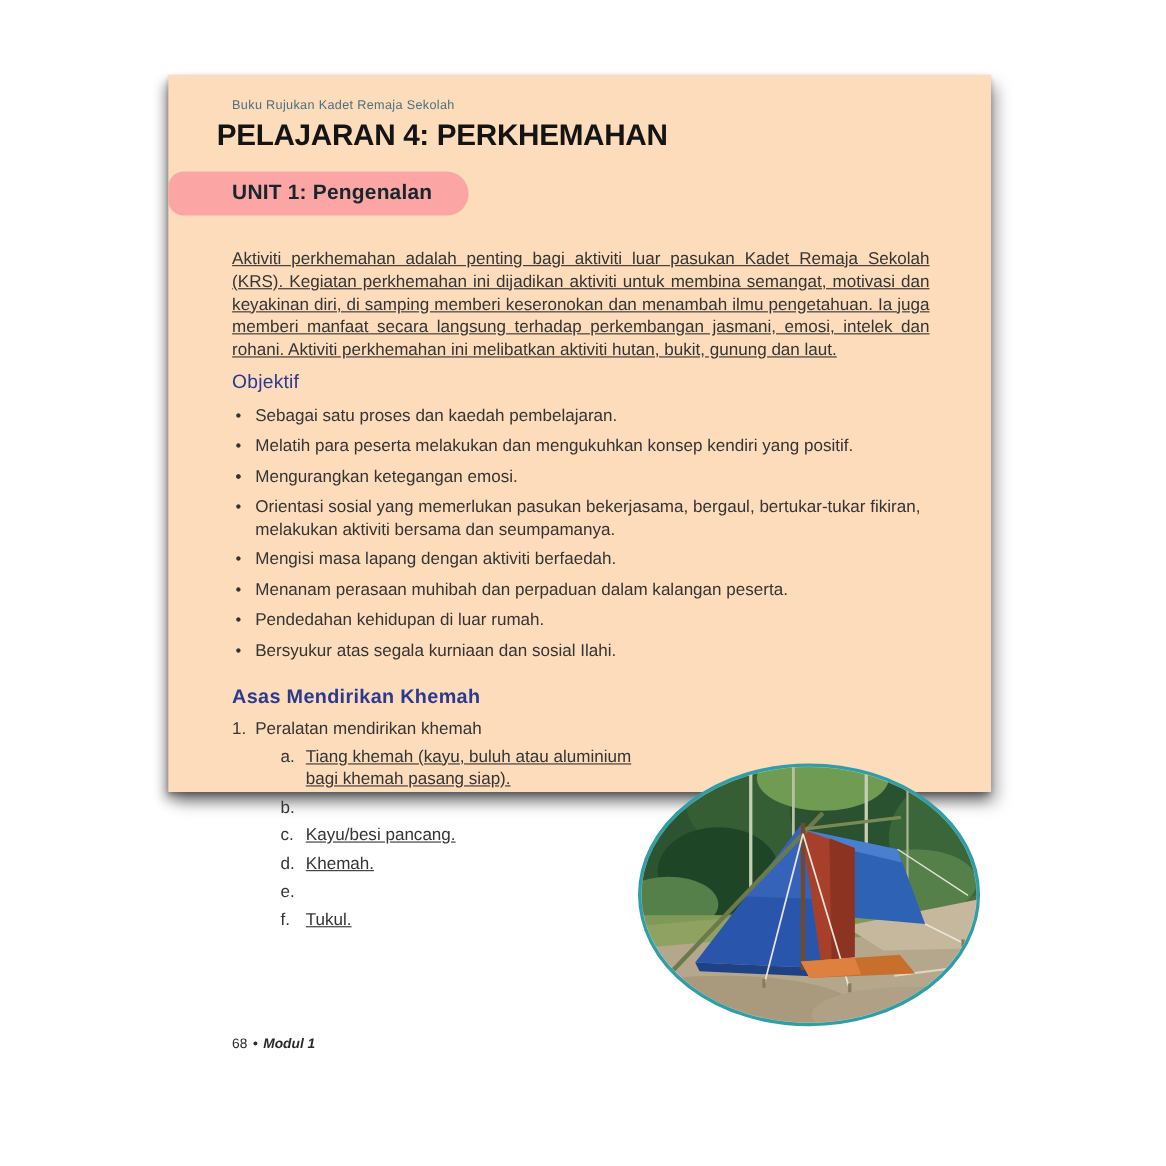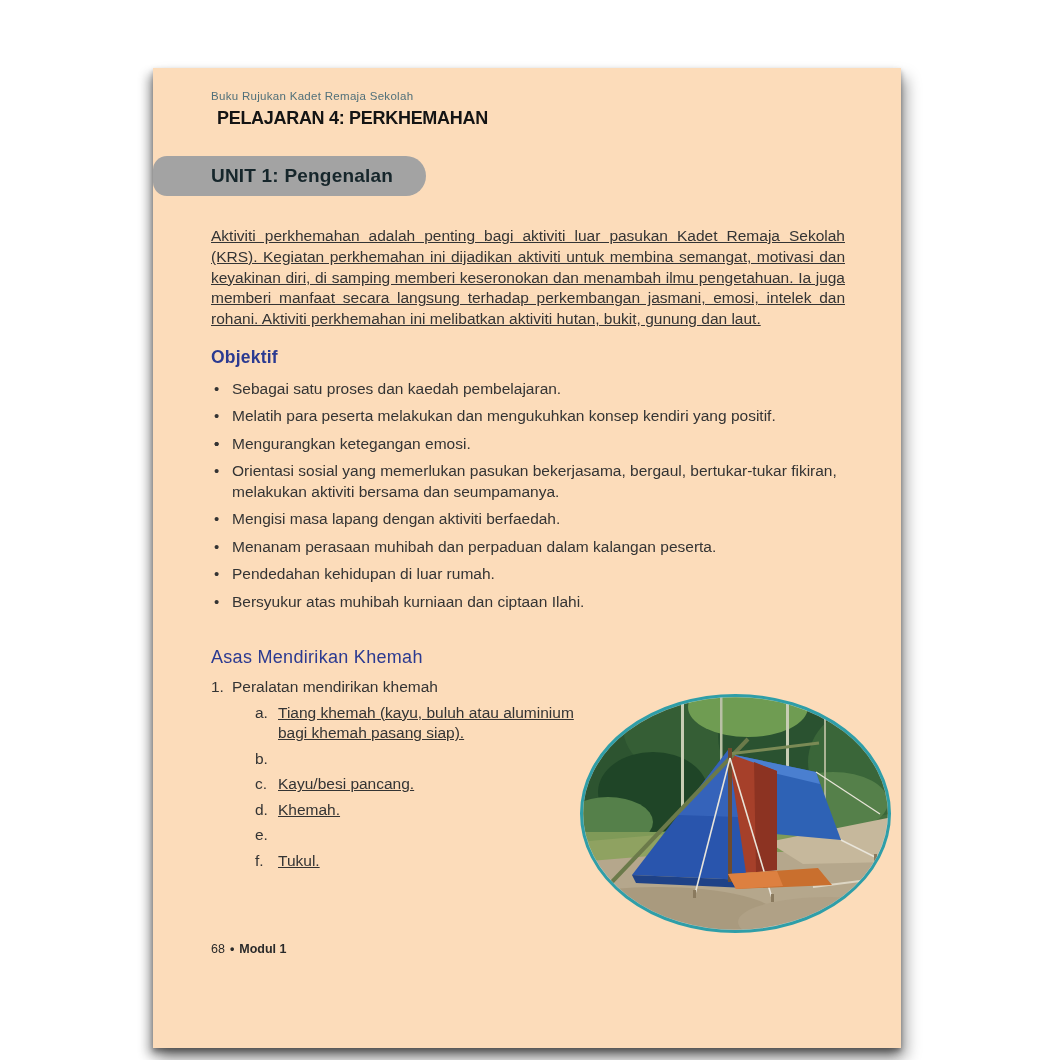--- a/index.html
+++ b/index.html
@@ -1,69 +1,69 @@
 <!DOCTYPE html>
 <html><head>
 <meta charset="utf-8">
 <style>
   * { margin:0; padding:0; box-sizing:border-box; }
   html,body { width:1060px; height:1060px; background:#ffffff; font-family:"Liberation Sans",sans-serif; overflow:hidden; }
 
   .page {
-    position:absolute; left:153px; top:68px; width:748px; height:980px;
+    position:absolute; left:153px; top:68px; width:748px; height:652px;
     background:#fcdcba;
     box-shadow:-5px 7px 10px rgba(0,0,0,.30), 5px 10px 14px rgba(0,0,0,.38), 0 3px 5px rgba(0,0,0,.30);
   }
 
   .running-header {
     position:absolute; left:58px; top:22px;
     font-size:11.5px; color:#50707a; letter-spacing:.3px;
   }
   .lesson-title {
-    position:absolute; left:64px; top:40px;
-    font-size:18px; font-weight:bold; color:#141414; letter-spacing:-.3px;
+    position:absolute; left:44px; top:40px;
+    font-size:27px; font-weight:bold; color:#141414; letter-spacing:-.3px;
   }
   .unit-badge {
     position:absolute; left:0; top:88px; height:40px; width:273px;
-    background:#a3a3a3; border-radius:14px 20px 20px 14px;
+    background:#fca5a5; border-radius:14px 20px 20px 14px;
     display:flex; align-items:center; padding-left:58px;
     font-size:19px; font-weight:bold; color:#16262b; letter-spacing:.2px;
   }
 
   .content {
     position:absolute; left:58px; top:158px; width:634px;
     font-size:15.5px; color:#343434; line-height:20.8px;
   }
   .intro-paragraph { text-align:justify;text-decoration:underline; }
 
   .section-heading {
-    margin-top:17px; font-size:17.5px; font-weight:bold; color:#2b3a91; letter-spacing:.2px;
+    margin-top:7px; font-size:17.5px; font-weight:normal; color:#2b3a91; letter-spacing:.2px;
   }
   .objectives-list { list-style:none; margin-top:11px; }
   .objectives-list li {
     position:relative; padding-left:21px; margin-bottom:7px; line-height:20.5px;
   }
   .objectives-list .dot { position:absolute; left:3px; top:0; font-size:15px; }
 
-  .khemah-heading { margin-top:35px; font-size:18px; font-weight:normal; color:#2b3a91; letter-spacing:.3px; }
+  .khemah-heading { margin-top:21px; font-size:18px; font-weight:bold; color:#2b3a91; letter-spacing:.3px; }
   .khemah-item { display:flex; margin-top:9px; line-height:20.5px; }
   .khemah-item .num { width:21px; }
   .equipment-list { list-style:none; margin-top:5px; width:380px; }
   .equipment-list li { display:flex; margin-bottom:5px; line-height:20.5px; padding-left:44px; }
   .equipment-list .lbl { width:23px; flex:none; }
   .equipment-list .txt { flex:1;text-decoration:underline; }
 
   .tent-photo {
     position:absolute; left:425px; top:624px; width:315px; height:243px;
   }
 
   .footer {
     position:absolute; left:58px; top:874px; font-size:12.5px; color:#2a2a2a;
   }
-  .footer .bold { font-weight:bold; }
+  .footer .bold { font-weight:bold;font-style:italic; }
   .footer .sep { font-weight:bold; margin:0 5px; }
 </style>
 </head>
 <body>
 
 <div class="page">
 
   <div class="running-header">Buku Rujukan Kadet Remaja Sekolah</div>
 
   <h1 class="lesson-title">PELAJARAN 4: PERKHEMAHAN</h1>
@@ -105,21 +105,21 @@
       <li>
         <span class="dot">•</span>
         <span>Menanam perasaan muhibah dan perpaduan dalam kalangan peserta.</span>
       </li>
       <li>
         <span class="dot">•</span>
         <span>Pendedahan kehidupan di luar rumah.</span>
       </li>
       <li>
         <span class="dot">•</span>
-        <span>Bersyukur atas muhibah kurniaan dan ciptaan Ilahi.</span>
+        <span>Bersyukur atas segala kurniaan dan sosial Ilahi.</span>
       </li>
     </ul>
 
     <h2 class="khemah-heading">Asas Mendirikan Khemah</h2>
 
     <div class="khemah-item">
       <span class="num">1.</span>
       <span>Peralatan mendirikan khemah</span>
     </div>
 

